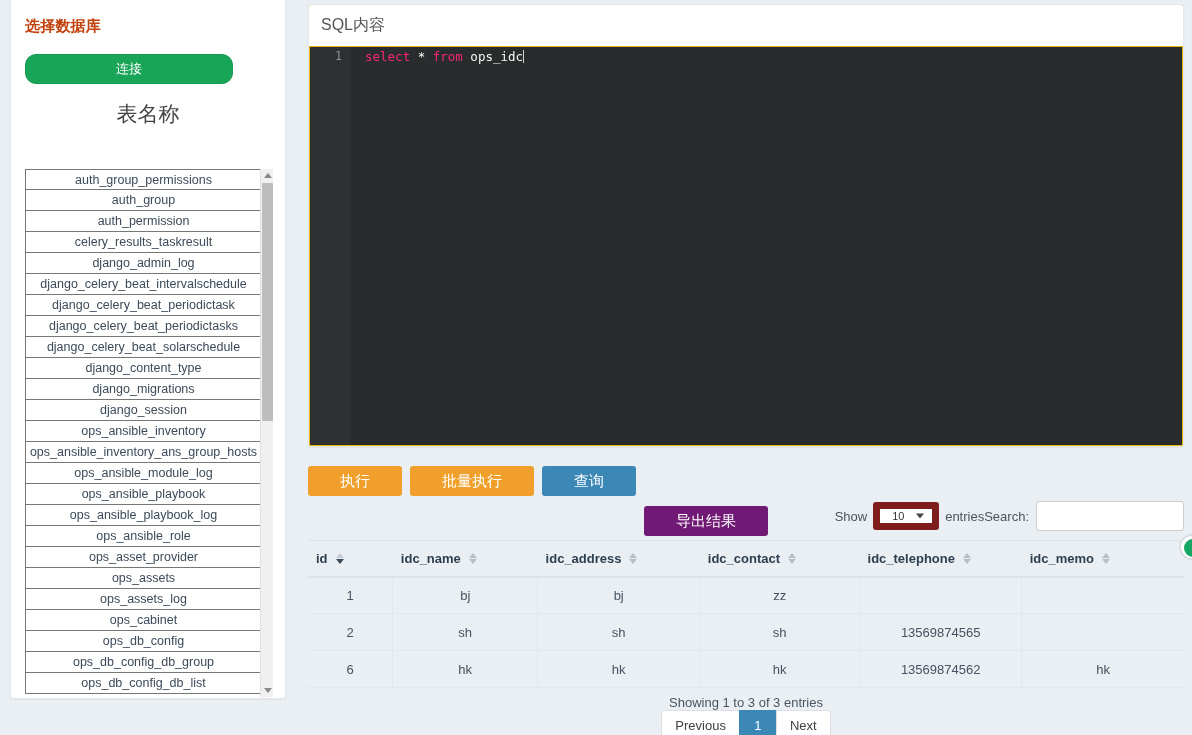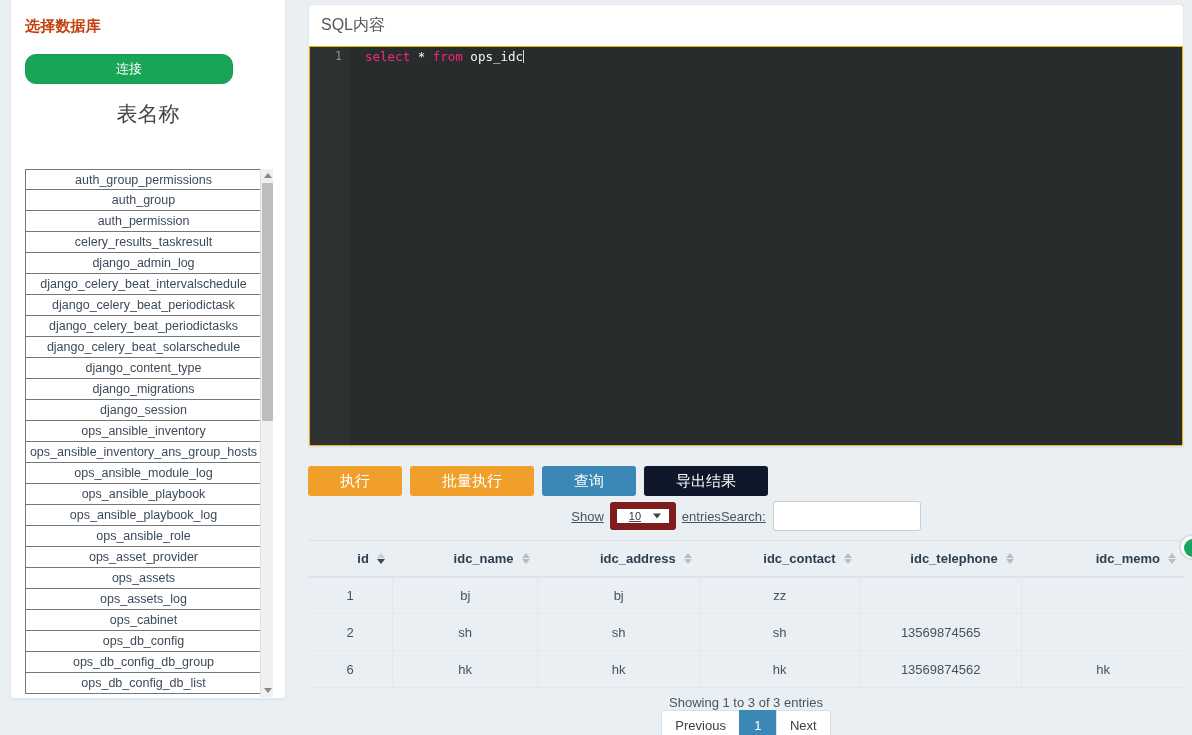--- a/index.html
+++ b/index.html
@@ -181,33 +181,33 @@
     height: 30px; padding: 0 32px;
     border: none; border-radius: 3px;
     color: #fff; font-size: 15px;
     display: flex; align-items: center; justify-content: center;
     cursor: pointer;
     font-family: "Liberation Sans", sans-serif;
   }
   .btn-exec { background: #f0a02a; min-width: 92px; }
   .btn-batch { background: #f0a02a; min-width: 92px; }
   .btn-query { background: #3b87b5; min-width: 88px; }
-  .btn-export { background: #0f172a; min-width: 94px; }
+  .btn-export { background: #701a75; min-width: 94px; margin-top: 40px; }
 
   
   .results {
     position: absolute;
     left: 308px; top: 500px;
     width: 876px; height: 235px;
   }
   .res-top {
     display: flex; align-items: center;
-    justify-content: center;
+    justify-content: flex-end;
     height: 32px;
-    font-size: 13px; color: #4a5560; text-decoration: underline;
+    font-size: 13px; color: #4a5560;
   }
   .show-grp { display: flex; align-items: center; gap: 6px; }
   .len-select {
     position: relative;
     width: 66px; height: 28px;
     border: 7px solid #7f1d1d; border-radius: 3px;
     background: #fff;
     font-size: 11px; color: #333;
     display: flex; align-items: center;
     padding-left: 12px;
@@ -245,21 +245,21 @@
     font-weight: bold;
     font-size: 13px;
     text-align: center;
     position: relative;
     background: #eaeff3;
     cursor: pointer;
     padding: 0 8px;
   }
   th .th-in {
     display: flex; align-items: center;
-    justify-content: flex-end;
+    justify-content: flex-start;
     gap: 8px;
   }
   .sorticon {
     display: inline-flex; flex-direction: column;
     line-height: 0; gap: 1px;
   }
   .sorticon .up, .sorticon .dn {
     width: 0; height: 0;
     border-left: 4px solid transparent;
     border-right: 4px solid transparent;

